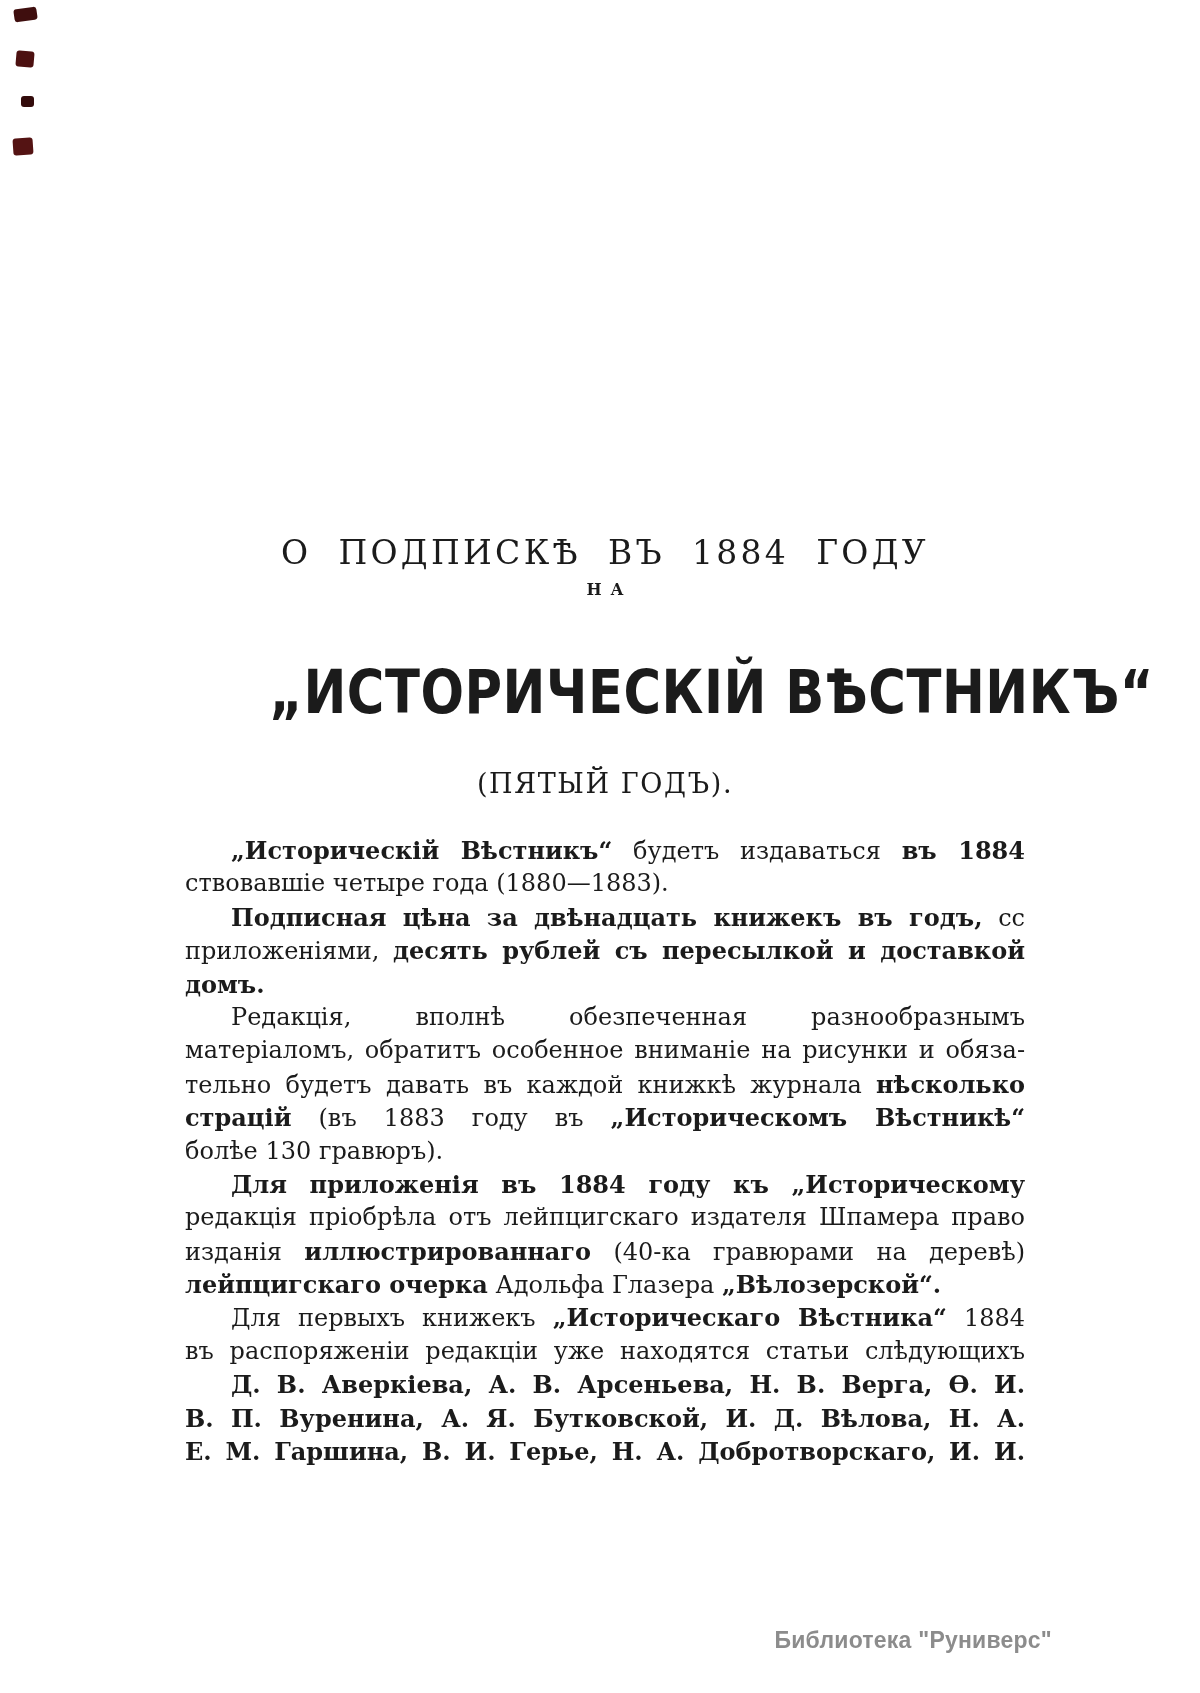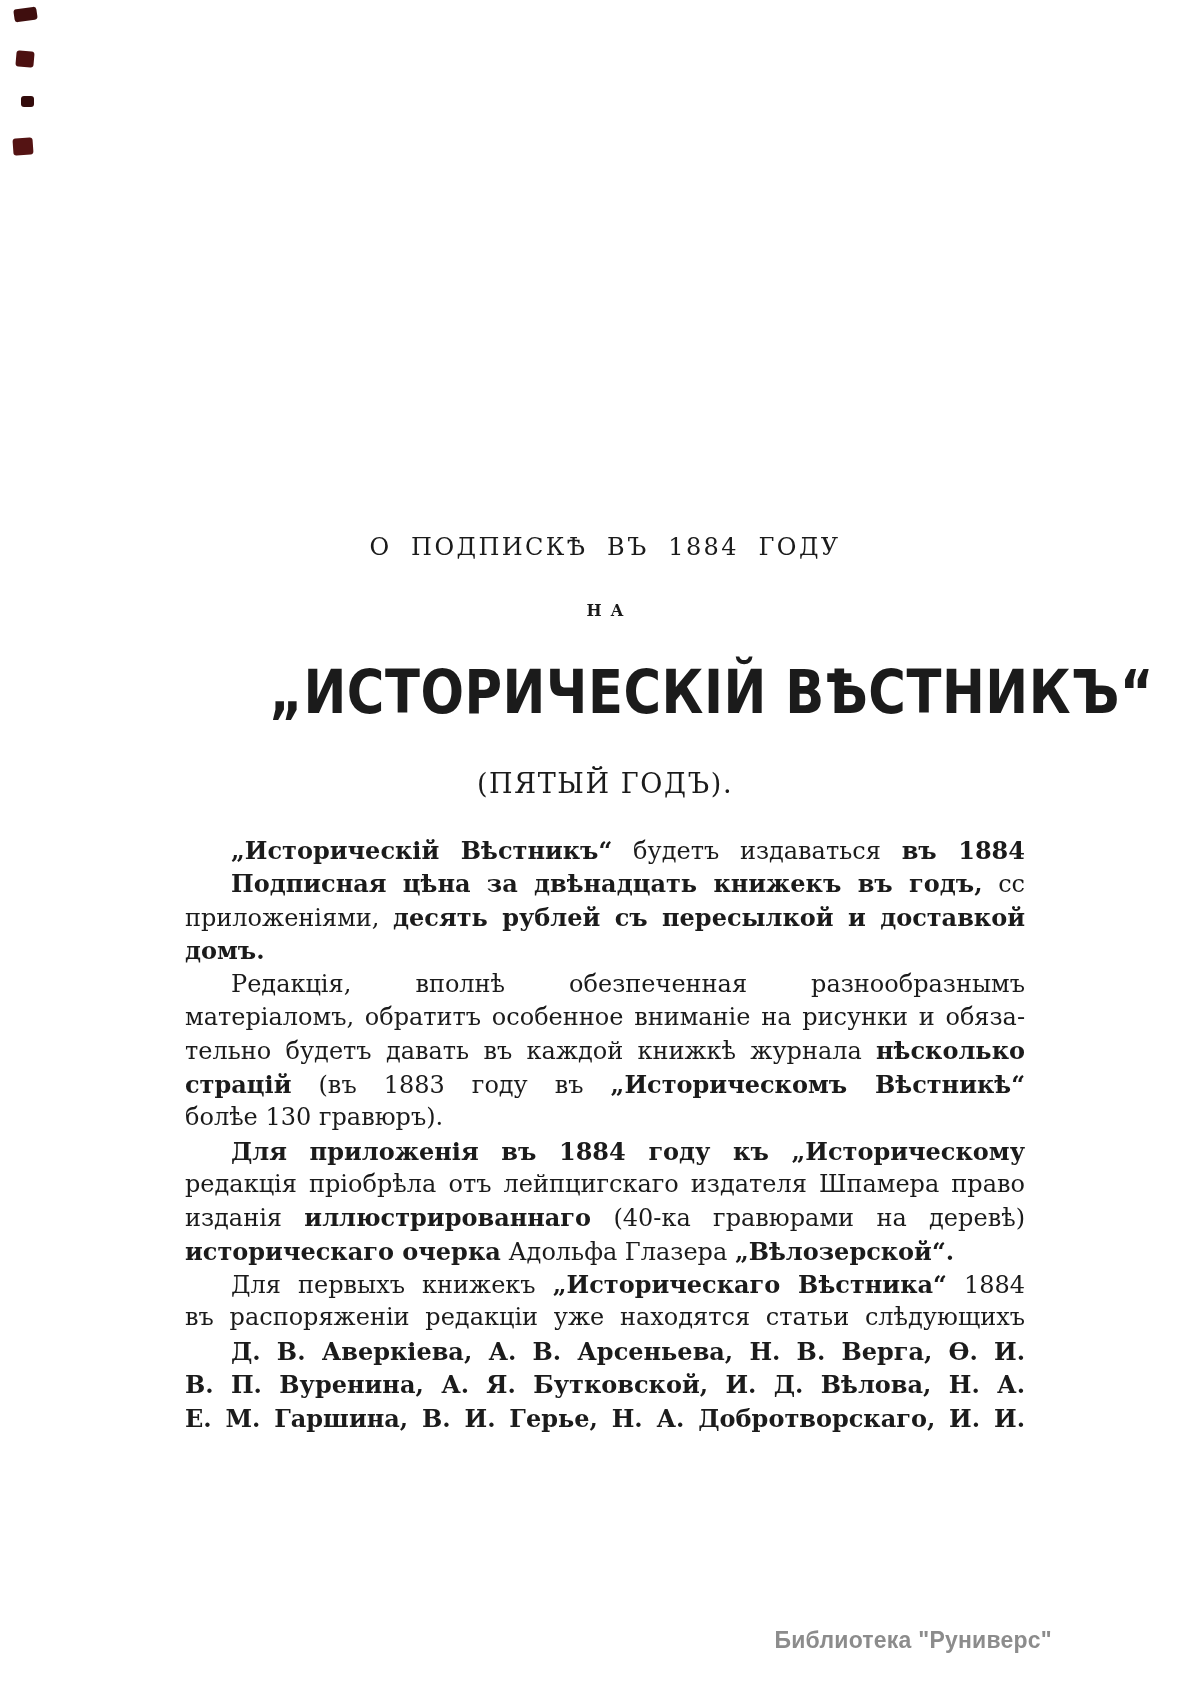--- a/index.html
+++ b/index.html
@@ -15,26 +15,26 @@
   
   .centered {
     position: absolute;
     left: 185px;
     width: 840px;
     text-align: center;
     white-space: nowrap;
   }
   .heading-small {
     top: 533px;
-    font-size: 24px;
+    font-size: 33px;
     letter-spacing: 0.10em;
     word-spacing: 0.40em;
   }
   .heading-na {
-    top: 601px;
+    top: 580px;
     font-size: 16px;
     font-weight: bold;
     letter-spacing: 0.55em;
     text-indent: 0.55em;
   }
   .journal-title {
     top: 652px;
     height: 80px;
     line-height: 80px;
   }
@@ -105,32 +105,33 @@
   <div class="centered heading-na">НА</div>
 
   <div class="centered journal-title">
     <span class="squeeze">„ИСТОРИЧЕСКІЙ ВѢСТНИКЪ“</span>
   </div>
 
   <div class="centered subtitle">(ПЯТЫЙ ГОДЪ).</div>
 
   <div class="body-text" id="body-text">
       <div class="line first"><span class="b">„Историческій Вѣстникъ“</span><span> будетъ издаваться </span><span class="b">въ 1884 году</span></div>
+      <div class="line last"><span>ствовавшіе четыре года (1880—1883).</span></div>
       <div class="line first"><span class="b">Подписная цѣна за двѣнадцать книжекъ въ годъ,</span><span> сс всѣми</span></div>
       <div class="line"><span>приложеніями, </span><span class="b">десять рублей съ пересылкой и доставкой на</span></div>
       <div class="line last"><span class="b">домъ.</span></div>
       <div class="line first"><span>Редакція, вполнѣ обезпеченная разнообразнымъ литературнымъ</span></div>
       <div class="line"><span>матеріаломъ, обратитъ особенное вниманіе на рисунки и обяза-</span></div>
       <div class="line"><span>тельно будетъ давать въ каждой книжкѣ журнала </span><span class="b">нѣсколько иллю-</span></div>
       <div class="line"><span class="b">страцій</span><span> (въ 1883 году въ </span><span class="b">„Историческомъ Вѣстникѣ“</span></div>
       <div class="line last"><span>болѣе 130 гравюръ).</span></div>
       <div class="line first"><span class="b">Для приложенія въ 1884 году къ „Историческому Вѣстнику“</span></div>
       <div class="line"><span>редакція пріобрѣла отъ лейпцигскаго издателя Шпамера право</span></div>
       <div class="line"><span>изданія </span><span class="b">иллюстрированнаго</span><span> (40-ка гравюрами на деревѣ) </span></div>
-      <div class="line last"><span class="b">историческаго очерка</span><span> Адольфа Глазера </span><span class="b">„Вѣлозерской“.</span></div>
+      <div class="line last"><span class="b">лейпцигскаго очерка</span><span> Адольфа Глазера </span><span class="b">„Вѣлозерской“.</span></div>
       <div class="line first"><span>Для первыхъ книжекъ </span><span class="b">„Историческаго Вѣстника“</span><span> 1884 года</span></div>
       <div class="line"><span>въ распоряженіи редакціи уже находятся статьи слѣдующихъ</span></div>
       <div class="line first"><span class="b">Д. В. Аверкіева, А. В. Арсеньева, Н. В. Верга, Ѳ. И. Вулгакова,</span></div>
       <div class="line"><span class="b">В. П. Вуренина, А. Я. Бутковской, И. Д. Вѣлова, Н. А. Вѣлозерской,</span></div>
       <div class="line"><span class="b">Е. М. Гаршина, В. И. Герье, Н. А. Добротворскаго, И. И. Дубасова,</span></div>
     </div>
 
   <div class="watermark">Библиотека "Руниверс"</div>
 </div>
 

